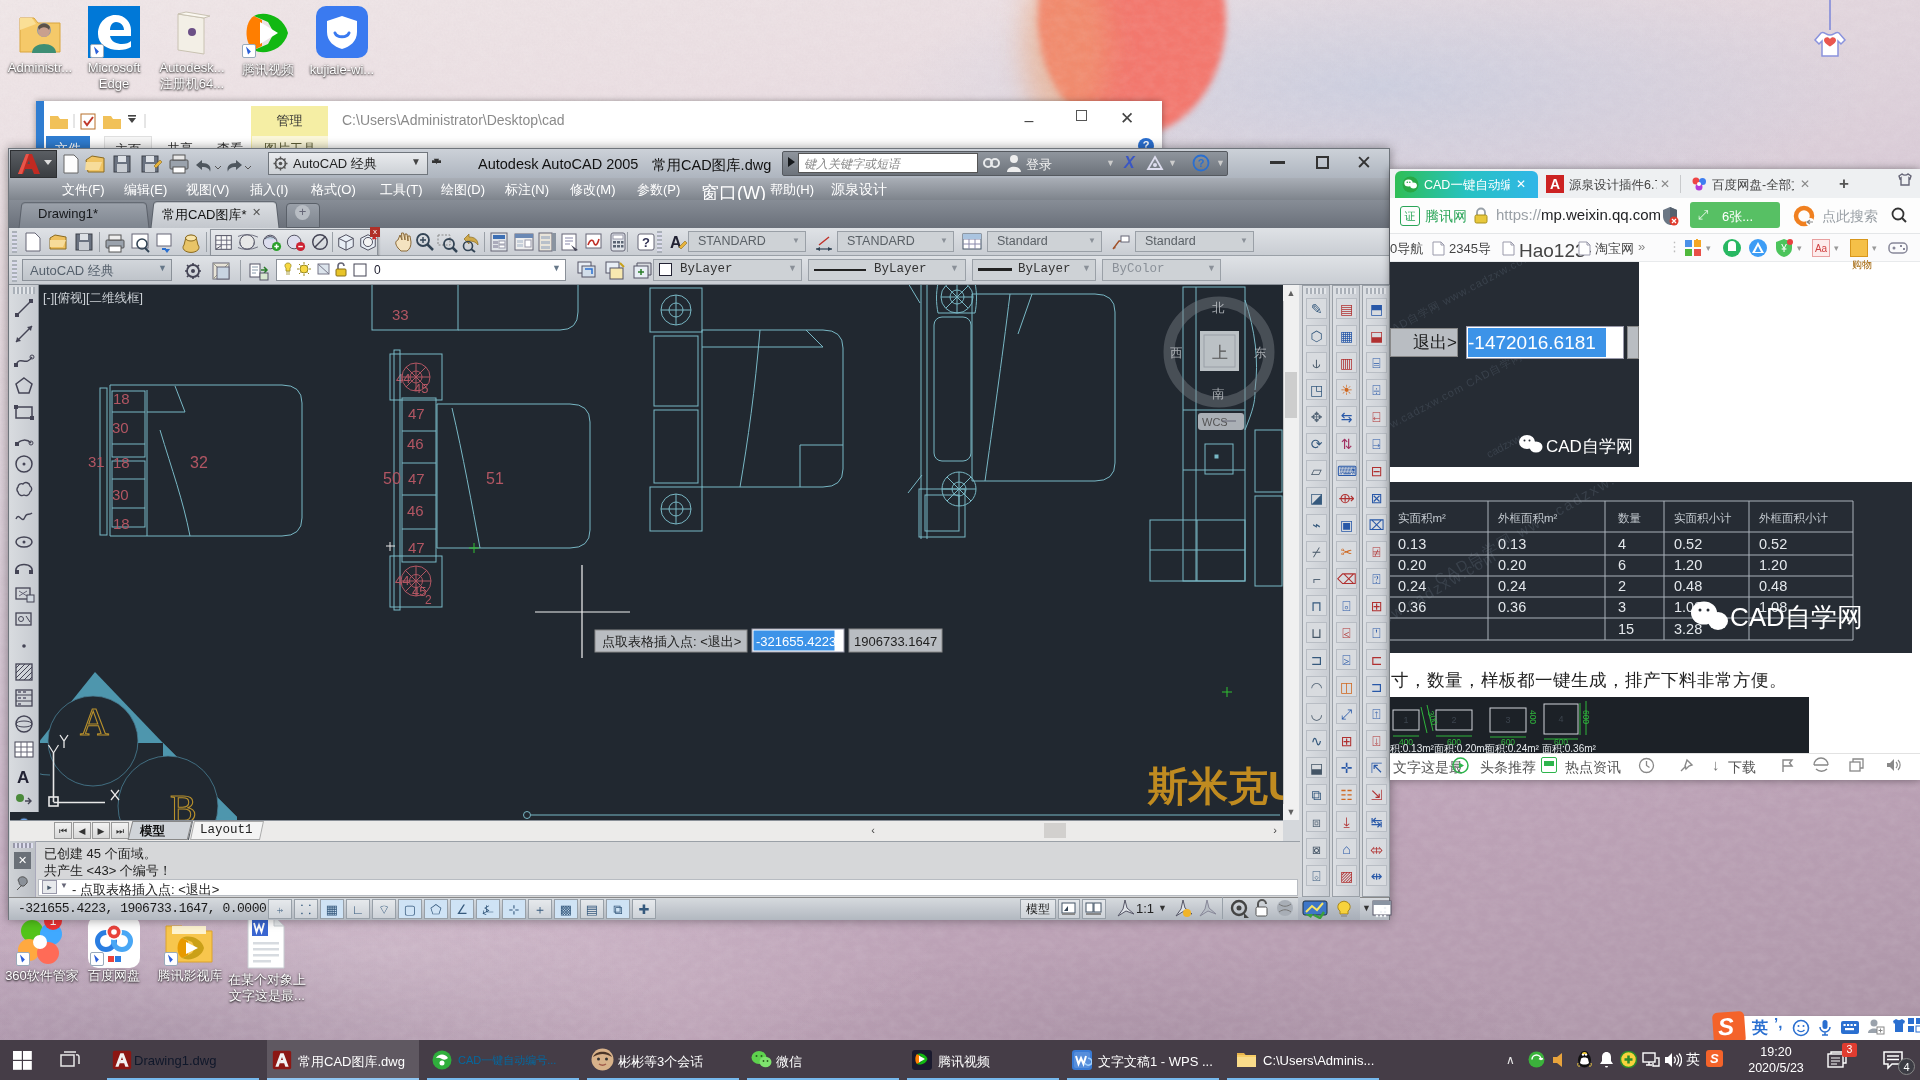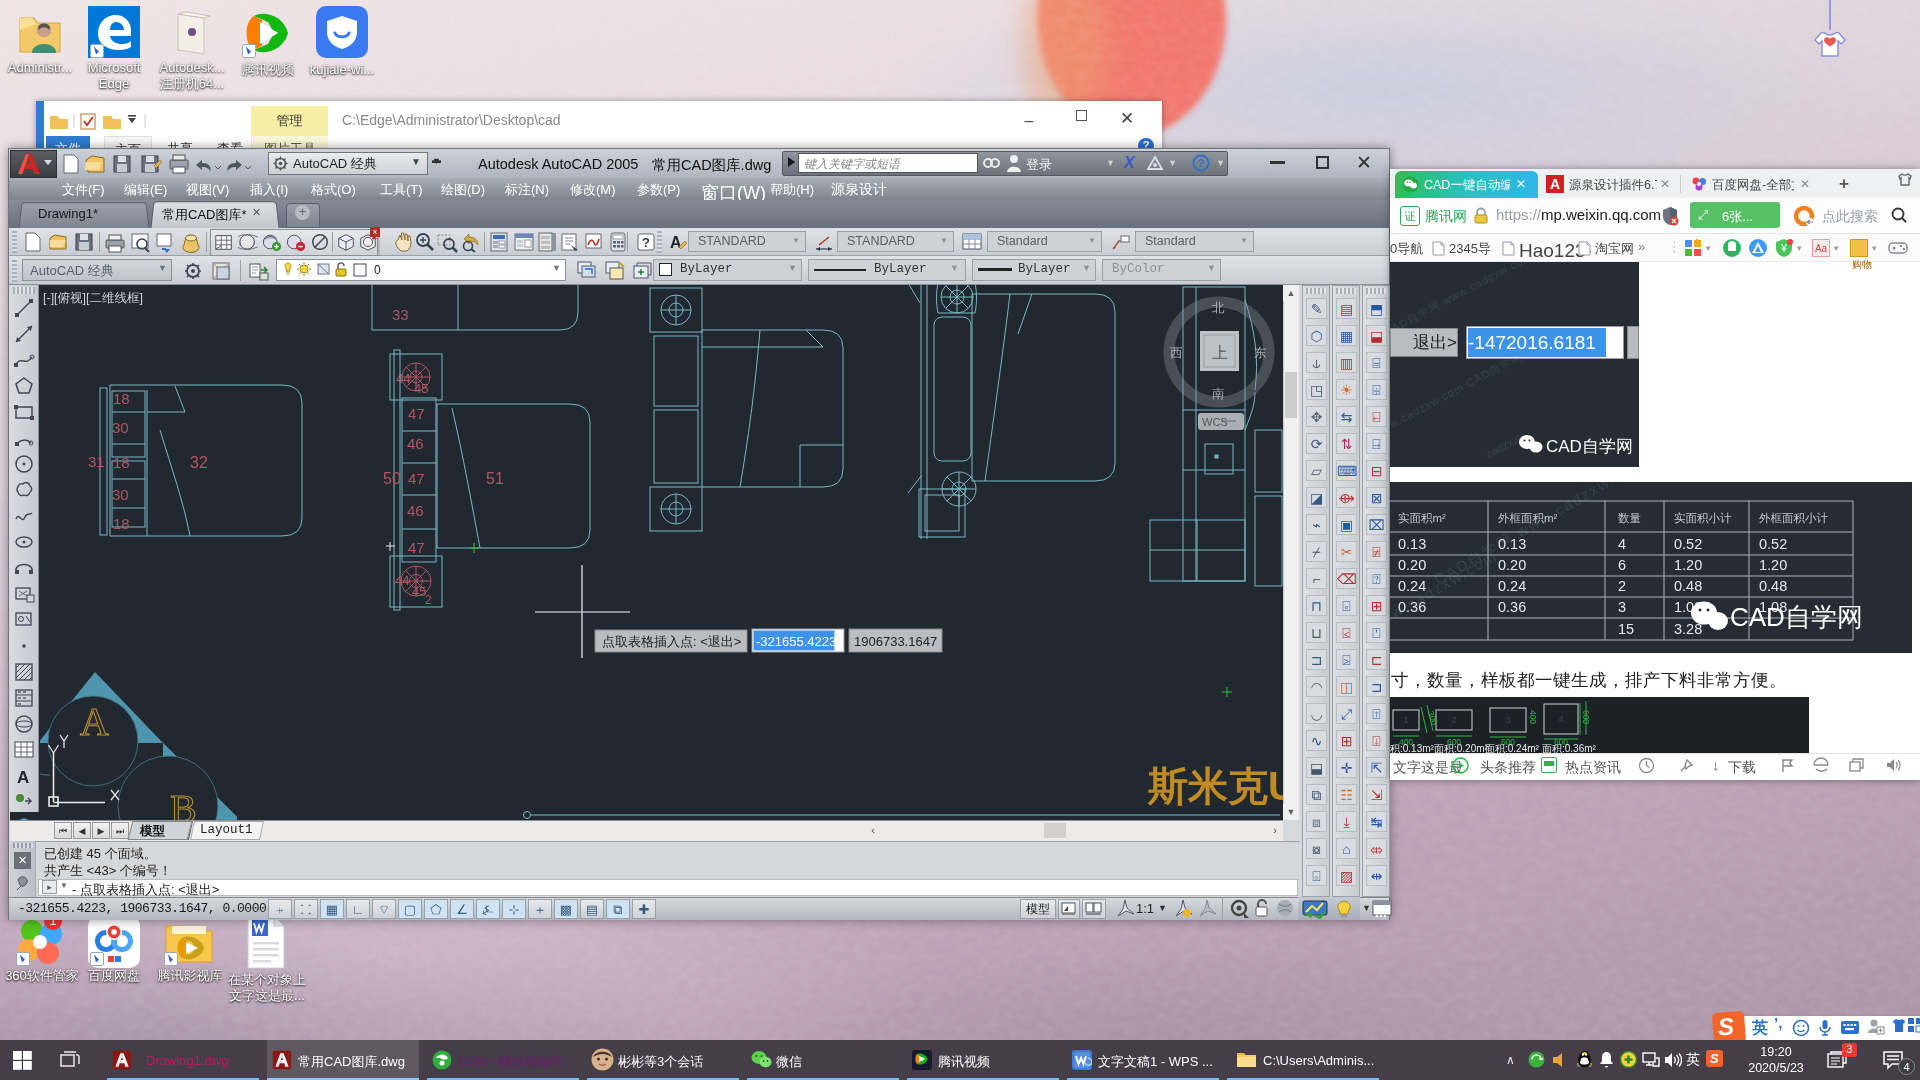--- a/index.html
+++ b/index.html
@@ -136,21 +136,21 @@
 <line x1="26" y1="4" x2="26" y2="18" stroke="#ccc"></line>
 <rect x="33" y="4" width="14" height="15" fill="#fff" stroke="#b8702b"></rect>
     <path d="M36 11 l3 4 l6 -8" stroke="#c0392b" stroke-width="2" fill="none"></path>
 <path d="M55 6 l8 0 l2 3 l8 0 l0 10 l-18 0 Z" fill="#f1c159"></path>
 <path d="M80 8 l8 0 l-4 5 Z" fill="#444"></path>
     <rect x="80" y="5" width="8" height="1.6" fill="#444"></rect>
 <line x1="97" y1="4" x2="97" y2="18" stroke="#ccc"></line>
 </svg>
 <div class="abs" style="left:251px;top:106px;width:77px;height:43px;background:#f5eea4"></div>
 <div class="abs" style="left:251px;top:112px;width:77px;height:20px;font-size:13px;color:#333;text-align:center">管理</div>
-<div class="abs" style="left:342px;top:112px;font-size:14px;color:#8a8a8a">C:\Edge\Administrator\Desktop\cad</div>
+<div class="abs" style="left:342px;top:112px;font-size:14px;color:#8a8a8a">C:\Users\Administrator\Desktop\cad</div>
 <div class="abs" style="left:1014px;top:112px;width:30px;font-size:16px;color:#444;text-align:center">–</div>
 <div class="abs" style="left:1076px;top:110px;width:11px;height:11px;border:1.5px solid #555"></div>
 <div class="abs" style="left:1120px;top:108px;font-size:17px;color:#444">✕</div>
 <div class="abs" style="left:46px;top:136px;width:44px;height:27px;background:#2f7dd1;color:#fff;font-size:13px;text-align:center;line-height:26px">文件</div>
 <div class="abs" style="left:104px;top:136px;width:48px;height:27px;background:#f6f6f6;border:1px solid #e0e0e0;color:#333;font-size:13px;text-align:center;line-height:26px">主页</div>
 <div class="abs" style="left:156px;top:136px;width:48px;height:27px;color:#333;font-size:13px;text-align:center;line-height:26px">共享</div>
 <div class="abs" style="left:208px;top:136px;width:44px;height:27px;color:#333;font-size:13px;text-align:center;line-height:26px">查看</div>
 <div class="abs" style="left:252px;top:136px;width:76px;height:27px;background:#fbf7da;color:#5b5b33;font-size:13px;text-align:center;line-height:26px">图片工具</div>
 <div class="abs" style="left:1138px;top:138px;width:16px;height:16px;border-radius:50%;background:#2a6fd0;color:#fff;font-size:11px;text-align:center;line-height:15px;font-weight:bold">?</div>
 
@@ -1249,34 +1249,34 @@
     <rect x="1" y="4" width="13" height="11" fill="none" stroke="#e8e8e8" stroke-width="1.5"></rect>
     <path d="M16 4 a2 2 0 0 1 3 2 v7" fill="none" stroke="#e8e8e8" stroke-width="1.5"></path>
     <path d="M4 1 h12" stroke="#e8e8e8" stroke-width="1.5"></path>
   </svg>
 
 <div class="abs" style="left:107px;top:1040px;width:152px;height:40px;border-bottom:2px solid #76b9ed"></div>
 <svg class="abs" style="left:112px;top:1050px" width="20" height="20" viewBox="0 0 24 24">
     <rect x="1" y="1" width="22" height="22" rx="2" fill="#8c1713"></rect>
     <path d="M4 20 L10 4 L14 4 L20 20 L16 20 L14.6 16 L9.4 16 L10.8 12 L13.2 12 L12 8.5 L7.8 20 Z" fill="#f2f2f2"></path>
   </svg>
-<div class="abs" style="left:146px;top:1053px;font-size:13px;color:#be185d">Drawing1.dwg</div>
+<div class="abs" style="left:134px;top:1053px;font-size:13px;color:#0f172a">Drawing1.dwg</div>
 <div class="abs" style="left:267px;top:1040px;width:152px;height:40px;background:rgba(255,255,255,.14);border-bottom:2px solid #8fc6f2"></div>
 <svg class="abs" style="left:272px;top:1050px" width="20" height="20" viewBox="0 0 24 24">
     <rect x="1" y="1" width="22" height="22" rx="2" fill="#8c1713"></rect>
     <path d="M4 20 L10 4 L14 4 L20 20 L16 20 L14.6 16 L9.4 16 L10.8 12 L13.2 12 L12 8.5 L7.8 20 Z" fill="#f2f2f2"></path>
   </svg>
 <div class="abs" style="left:298px;top:1053px;font-size:13px;color:#fff">常用CAD图库.dwg</div>
 <div class="abs" style="left:427px;top:1040px;width:152px;height:40px;border-bottom:2px solid #76b9ed"></div>
 <svg class="abs" style="left:432px;top:1050px" width="20" height="20" viewBox="0 0 20 20">
     <circle cx="10" cy="10" r="9.5" fill="#2fae3c"></circle>
     <path d="M4 8 a7 7 0 0 1 12 0 q-3 3 -6 1 t-6 -1" fill="#fff"></path>
     <circle cx="10" cy="13" r="2.5" fill="#fff"></circle>
   </svg>
-<div class="abs" style="left:458px;top:1053px;font-size:13px;color:#701a75">CAD一键自动编号...</div>
+<div class="abs" style="left:458px;top:1053px;font-size:11px;color:#0369a1">CAD一键自动编号...</div>
 <div class="abs" style="left:587px;top:1040px;width:152px;height:40px;border-bottom:2px solid #76b9ed"></div>
 <svg class="abs" style="left:591px;top:1048px" width="23" height="23" viewBox="0 0 23 23">
     <circle cx="11.5" cy="11.5" r="11" fill="#d8b28a"></circle>
     <path d="M2 9 C5 2 18 2 21 9 C18 7 14 6 11.5 6 C9 6 5 7 2 9 Z" fill="#4a3528"></path>
     <circle cx="7.5" cy="11" r="1.5" fill="#333"></circle>
     <circle cx="15.5" cy="11" r="1.5" fill="#333"></circle>
     <path d="M8 16 c2 1.5 5 1.5 7 0" stroke="#a05a4a" fill="none" stroke-width="1.4"></path>
   </svg>
 <div class="abs" style="left:618px;top:1053px;font-size:13px;color:#fff">彬彬等3个会话</div>
 <div class="abs" style="left:747px;top:1040px;width:152px;height:40px;border-bottom:2px solid #76b9ed"></div>

